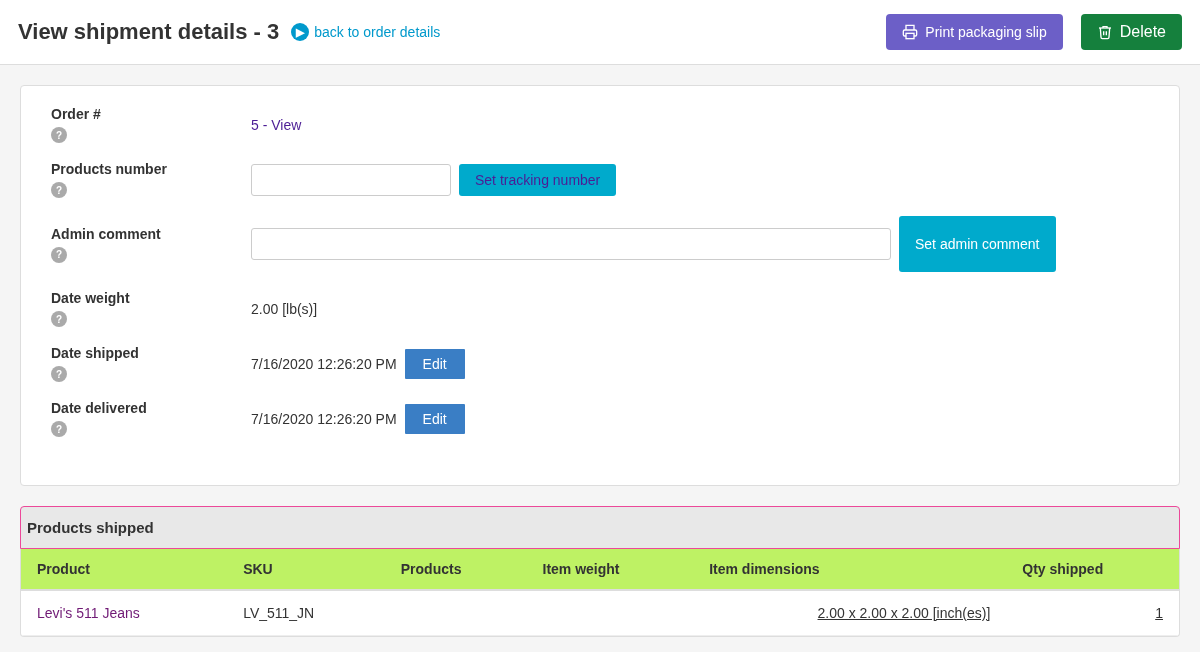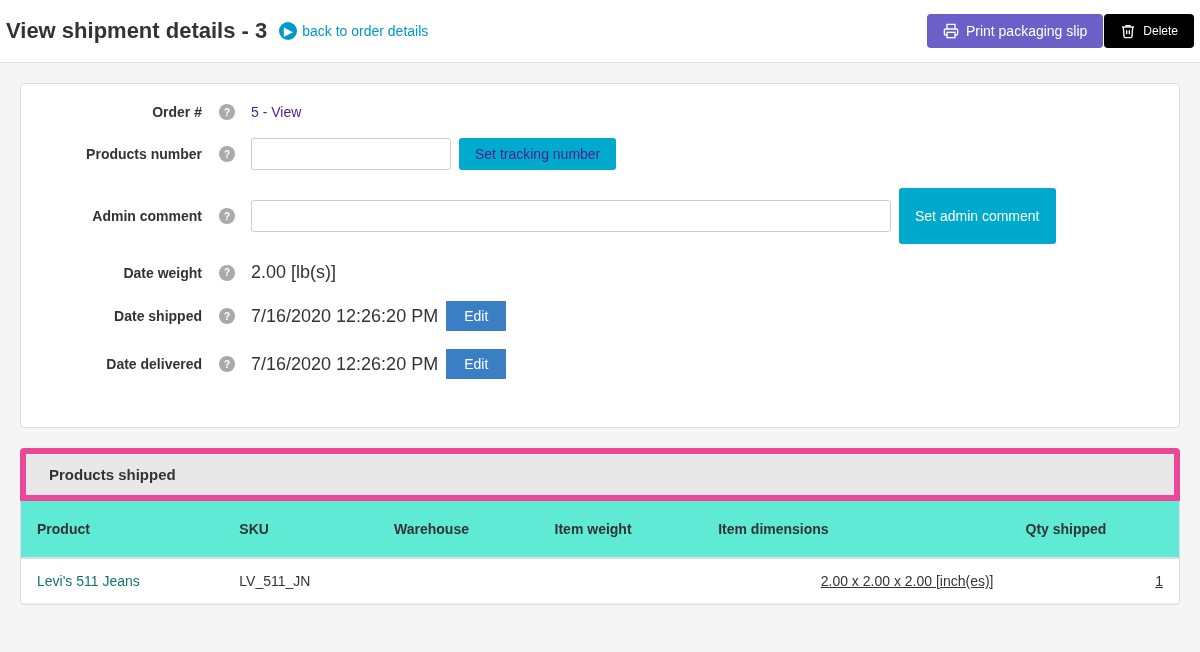--- a/index.html
+++ b/index.html
@@ -3,21 +3,21 @@
   <meta charset="utf-8">
   <style>
     * { box-sizing: border-box; margin: 0; padding: 0; }
     body { font-family: Arial, sans-serif; font-size: 14px; background: #f5f5f5; color: #333; }
 
     .top-header {
       display: flex;
       align-items: center;
       justify-content: space-between;
       background: #fff;
-      padding: 14px 6px;
+      padding: 14px 18px;
       border-bottom: 1px solid #ddd;
     }
     .top-header-left {
       display: flex;
       align-items: center;
       gap: 12px;
     }
     .page-title {
       font-size: 22px;
       font-weight: bold;
@@ -38,42 +38,42 @@
       border-radius: 50%;
       display: inline-flex;
       align-items: center;
       justify-content: center;
       color: #fff;
       font-size: 11px;
       font-weight: bold;
     }
     .top-header-right {
       display: flex;
-      gap: 1px;
+      gap: 18px;
     }
     .btn-print {
       background: #6c5fc7;
       color: #fff;
       border: none;
       padding: 9px 16px;
       border-radius: 4px;
       cursor: pointer;
       font-size: 14px;
       display: flex;
       align-items: center;
       gap: 7px;
     }
     .btn-delete {
-      background: #000000;
+      background: #15803d;
       color: #fff;
       border: none;
       padding: 9px 16px;
       border-radius: 4px;
       cursor: pointer;
-      font-size: 12px;
+      font-size: 16px;
       display: flex;
       align-items: center;
       gap: 7px;
     }
 
     .main-content {
       padding: 20px;
     }
 
     .detail-card {
@@ -91,21 +91,22 @@
     }
     .form-label {
       width: 200px;
       text-align: right;
       padding-right: 16px;
       font-weight: bold;
       font-size: 14px;
       display: flex;
       align-items: flex-start;
       justify-content: flex-end;
-      gap: 17px;
+      gap: 5px;
+      flex-direction: column;
     }
     .help-icon {
       display: inline-flex;
       align-items: center;
       justify-content: center;
       width: 16px;
       height: 16px;
       background: #aaa;
       border-radius: 50%;
       color: #fff;
@@ -152,77 +153,77 @@
     .btn-set-admin {
       background: #00aacc;
       color: #fff;
       border: none;
       padding: 20px 16px;
       border-radius: 3px;
       cursor: pointer;
       font-size: 14px;
     }
     .value-text {
-      font-size: 18px;
+      font-size: 14px;
       color: #333;
     }
     .btn-edit {
       background: #3a7ec5;
       color: #fff;
       border: none;
       padding: 7px 18px;
       border-radius: 1px;
       cursor: pointer;
       font-size: 14px;
     }
 
     .section-header {
       background: #e8e8e8;
-      padding: 12px 23px;
+      padding: 12px 6px;
       font-size: 15px;
       font-weight: bold;
       color: #333;
       border-radius: 4px 4px 0 0;
-      border: 6px solid #ec4899;
+      border: 1px solid #ec4899;
     }
 
     .table-card {
       background: #fff;
       border: 1px solid #ddd;
       border-top: none;
       border-radius: 0 0 4px 4px;
       overflow: hidden;
     }
 
     table {
       width: 100%;
       border-collapse: collapse;
     }
     thead tr {
       border-bottom: 2px solid #ddd;
     }
     thead th {
-      padding: 20px 16px;
+      padding: 12px 16px;
       text-align: left;
       font-weight: bold;
       font-size: 14px;
       color: #333;
-      background: #5eead4;
+      background: #bef264;
     }
     tbody tr {
       border-bottom: 1px solid #eee;
     }
     tbody td {
       padding: 14px 16px;
       font-size: 14px;
       color: #333;
       vertical-align: middle;
     }
     .product-link {
-      color: #0f766e;
+      color: #701a75;
       text-decoration: none;
     }
     .td-center {
       text-align: right;
       text-decoration: underline;
     }
   </style>
 </head>
 <body>
 
@@ -329,21 +330,21 @@
   <div>
     <div class="section-header">
       <span>Products shipped</span>
     </div>
     <div class="table-card">
       <table>
         <thead>
           <tr>
             <th>Product</th>
             <th>SKU</th>
-            <th>Warehouse</th>
+            <th>Products</th>
             <th>Item weight</th>
             <th>Item dimensions</th>
             <th>Qty shipped</th>
           </tr>
         </thead>
         <tbody id="table-body">
         <tr>
     <td><a class="product-link" href="#">Levi's 511 Jeans</a></td>
     <td>LV_511_JN</td>
     <td></td>

